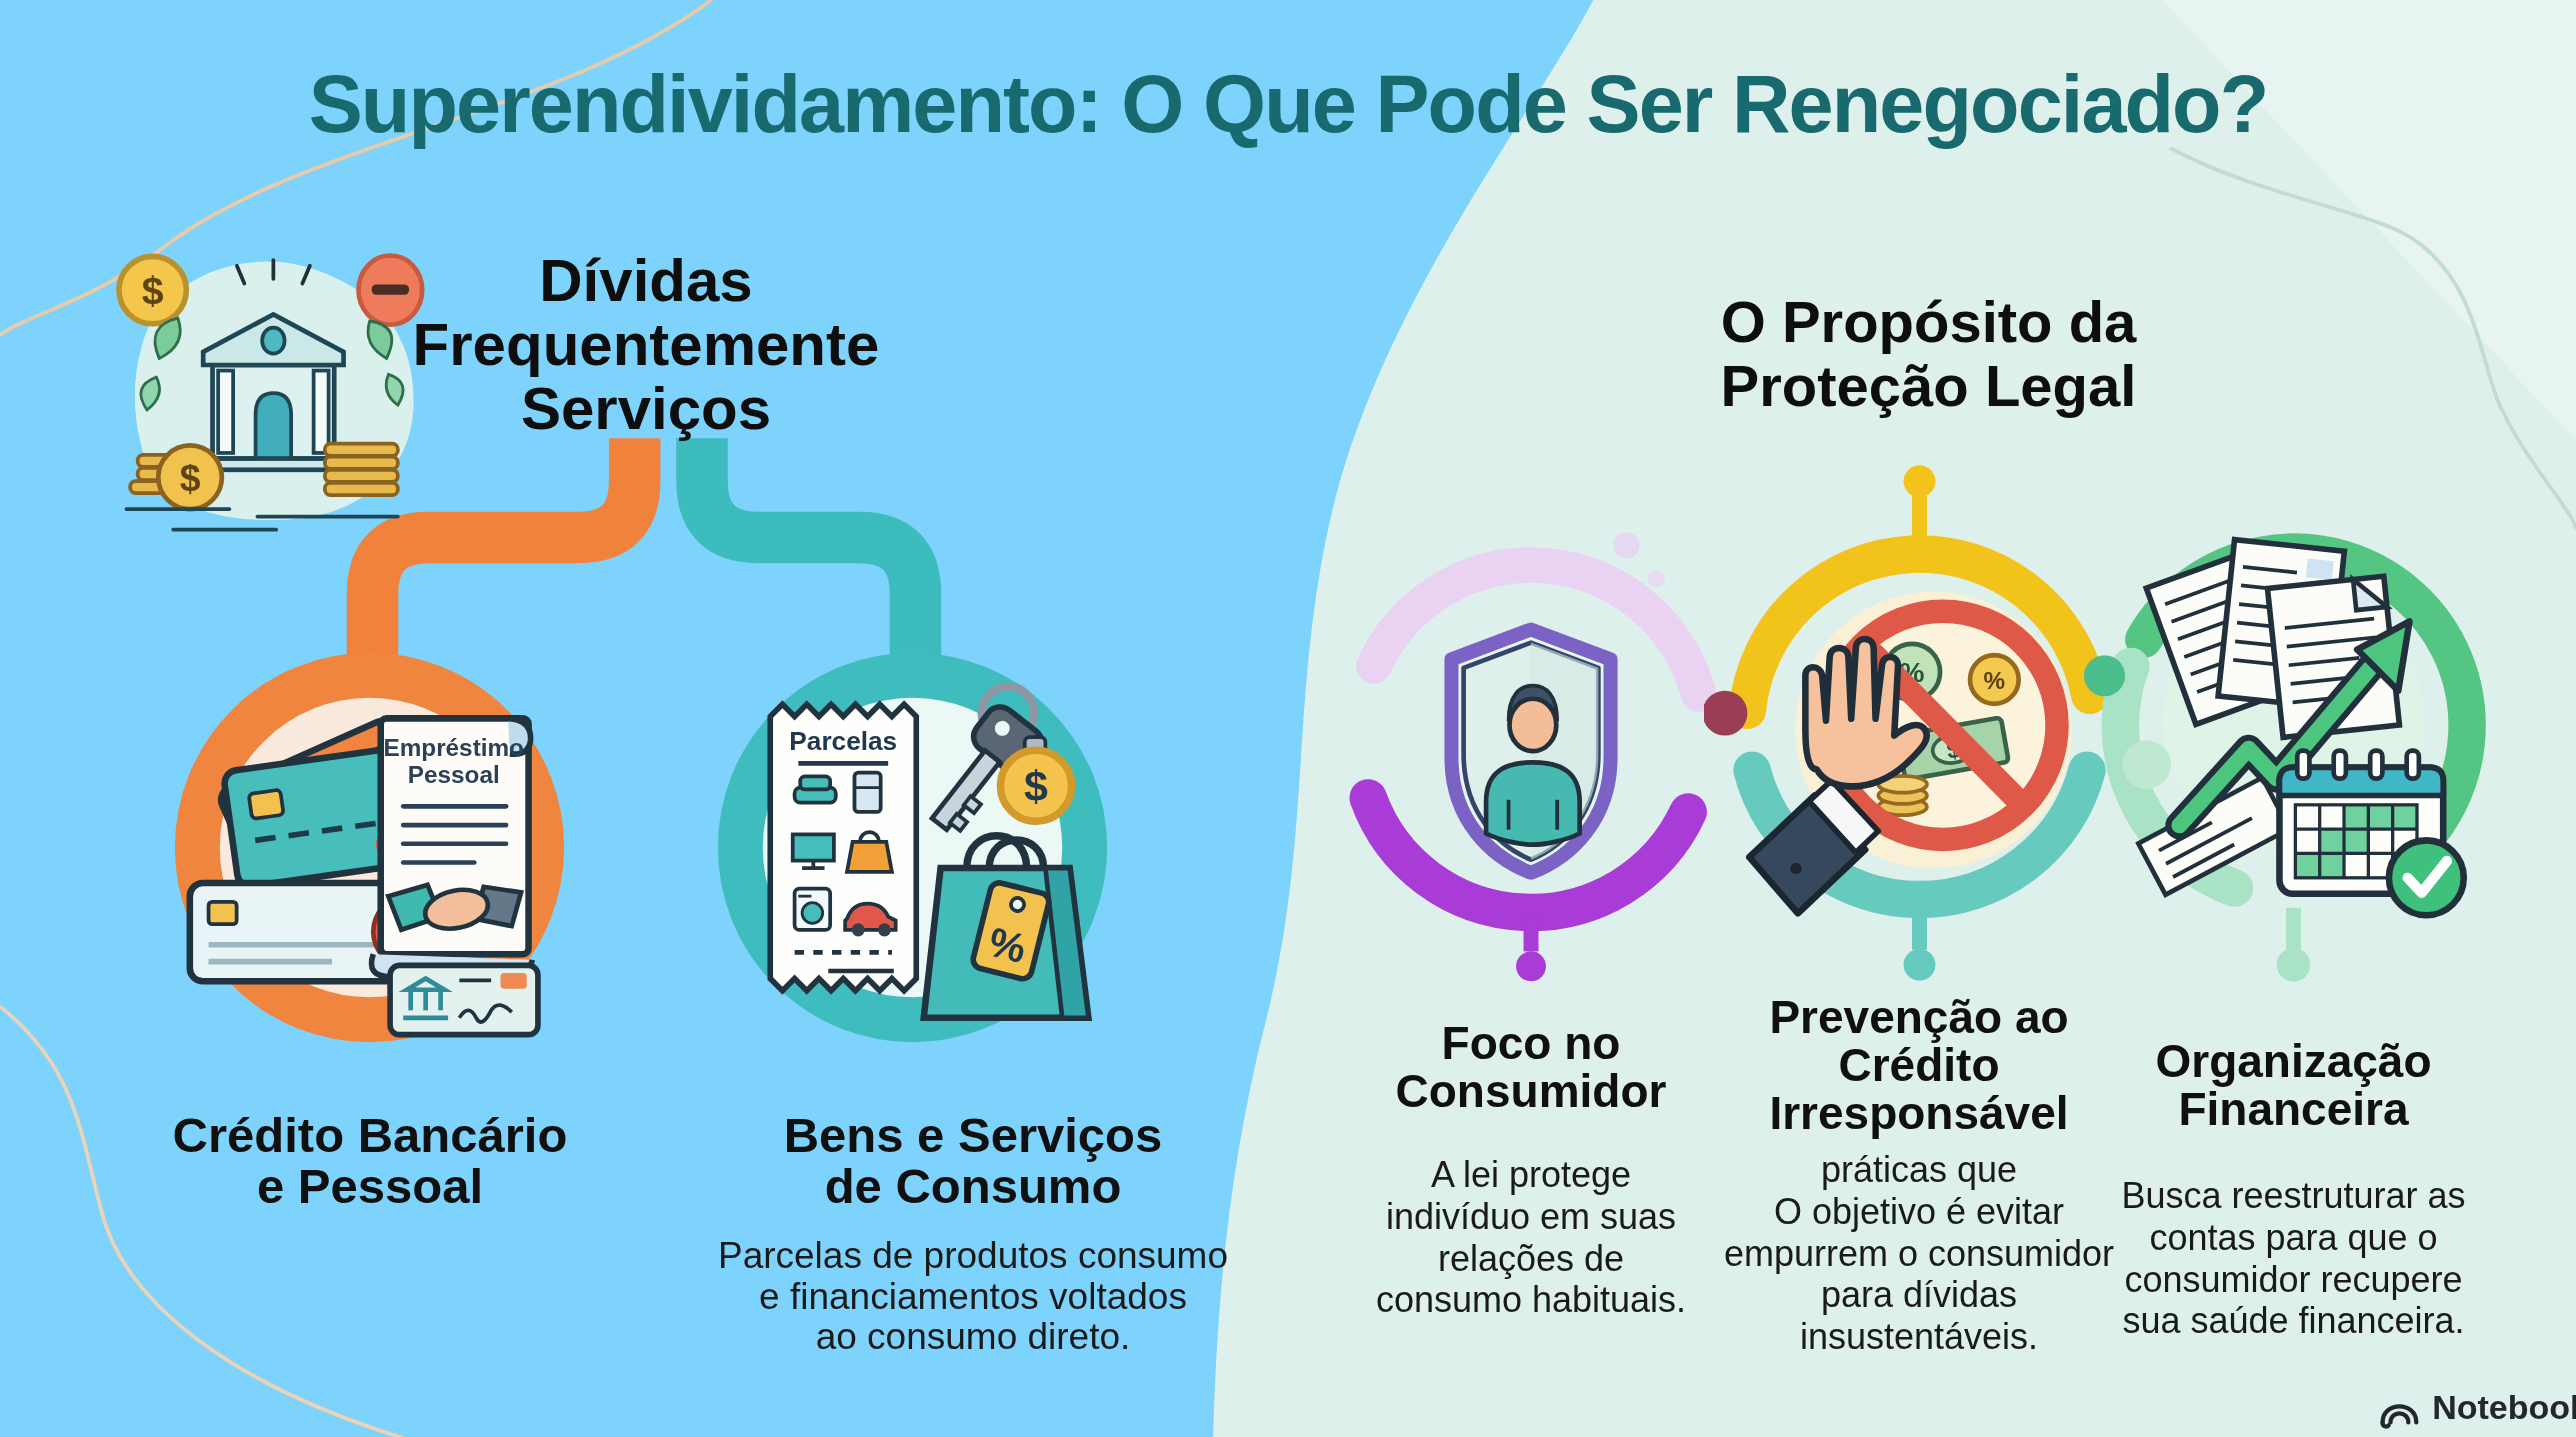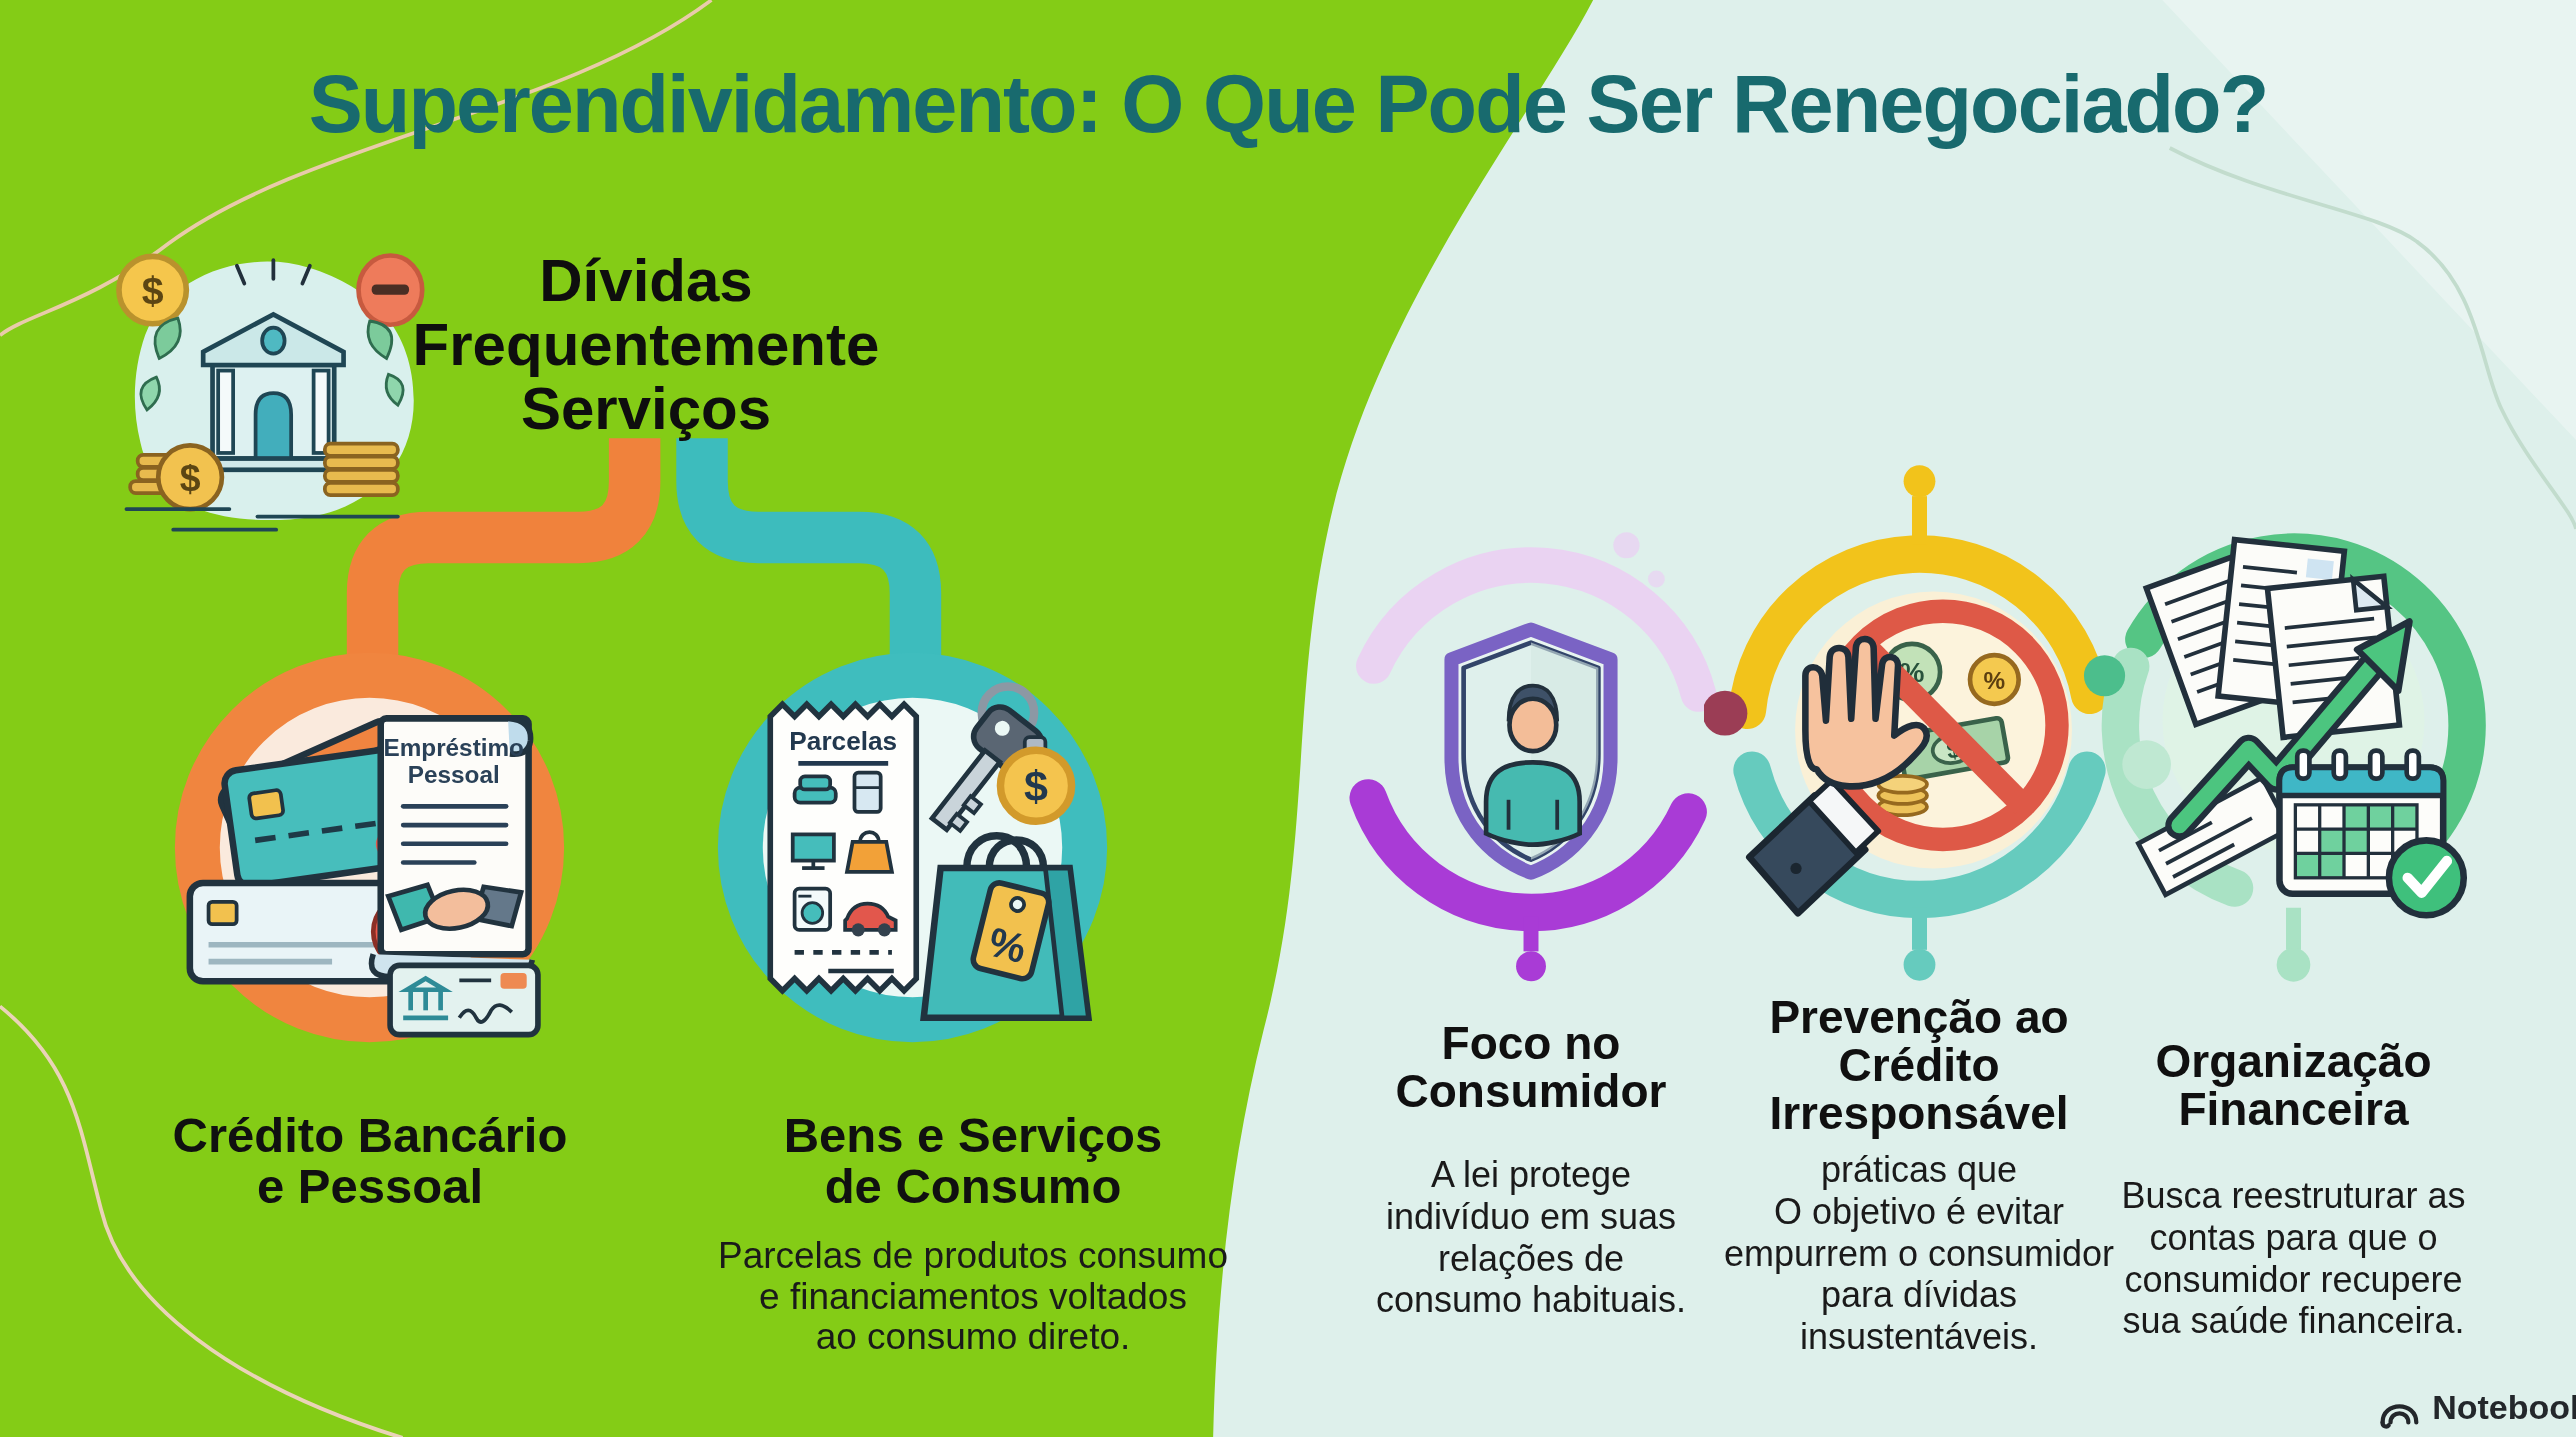--- a/index.html
+++ b/index.html
@@ -1,16 +1,16 @@
 <!DOCTYPE html>
 <html style="font-size:15px"><head>
 <meta charset="utf-8">
 <style>
   html,body{margin:0;padding:0;}
-  .canvas{position:relative;width:2576px;height:1438px;background:#84cc16;overflow:hidden;
+  .canvas{position:relative;width:2576px;height:1438px;background:#7dd3fc;overflow:hidden;
           font-family:"Liberation Sans",sans-serif;color:#141414;}
   .abs{position:absolute;}
   .title{width:100%;text-align:center;top:58px;font-size:81px;font-weight:bold;
          color:#186A6E;letter-spacing:-1.9px;margin:0;}
   .sec-heading{font-weight:bold;color:#0E0E0E;text-align:center;}
   .left-heading{left:309px;top:249px;width:674px;font-size:60px;line-height:1.07;}
   .right-heading{left:1610px;top:290px;width:637px;font-size:58px;line-height:1.1;}
   .item-title{font-weight:bold;color:#101010;text-align:center;font-size:49px;line-height:1.05;}
   .item-desc{color:#1A1A1A;text-align:center;font-size:37px;line-height:1.1;}
   .r-title{font-weight:bold;color:#101010;text-align:center;font-size:46px;line-height:1.04;}
@@ -211,20 +211,24 @@
   <div class="abs item-title" style="left:683px;top:1110px;width:580px;">
     <span class="ln">Bens e Serviços</span>
     <span class="ln">de Consumo</span>
   </div>
   <div class="abs item-desc" style="left:683px;top:1236px;width:580px;">
     <span class="ln">Parcelas de produtos consumo</span>
     <span class="ln">e financiamentos voltados</span>
     <span class="ln">ao consumo direto.</span>
   </div>
 
+  <div class="abs sec-heading right-heading">
+    <span class="ln">O Propósito da</span>
+    <span class="ln">Proteção Legal</span>
+  </div>
 
   <svg class="abs" style="left:1325px;top:491px;" width="412" height="524" viewBox="0 0 440 560">
     <path d="M52 187 A185 185 0 0 1 399 217" fill="none" stroke="#EAD3F2" stroke-width="38" stroke-linecap="round"></path>
     <path d="M46 328 A185 185 0 0 0 388 343" fill="none" stroke="#A93BD6" stroke-width="40" stroke-linecap="round"></path>
     <line x1="220" y1="455" x2="220" y2="492" stroke="#A93BD6" stroke-width="16"></line>
     <circle cx="220" cy="508" r="16" fill="#A93BD6"></circle>
     <circle cx="322" cy="58" r="14" fill="#E9D4F2" opacity="0.85"></circle>
     <circle cx="354" cy="94" r="9" fill="#E9D4F2" opacity="0.8"></circle>
     <g>
       <path d="M220 148 L305 180 V285 C305 352 262 392 220 408 C178 392 135 352 135 285 V180 Z" fill="#E8F4F1" stroke="#7A63C4" stroke-width="15" stroke-linejoin="round"></path>

